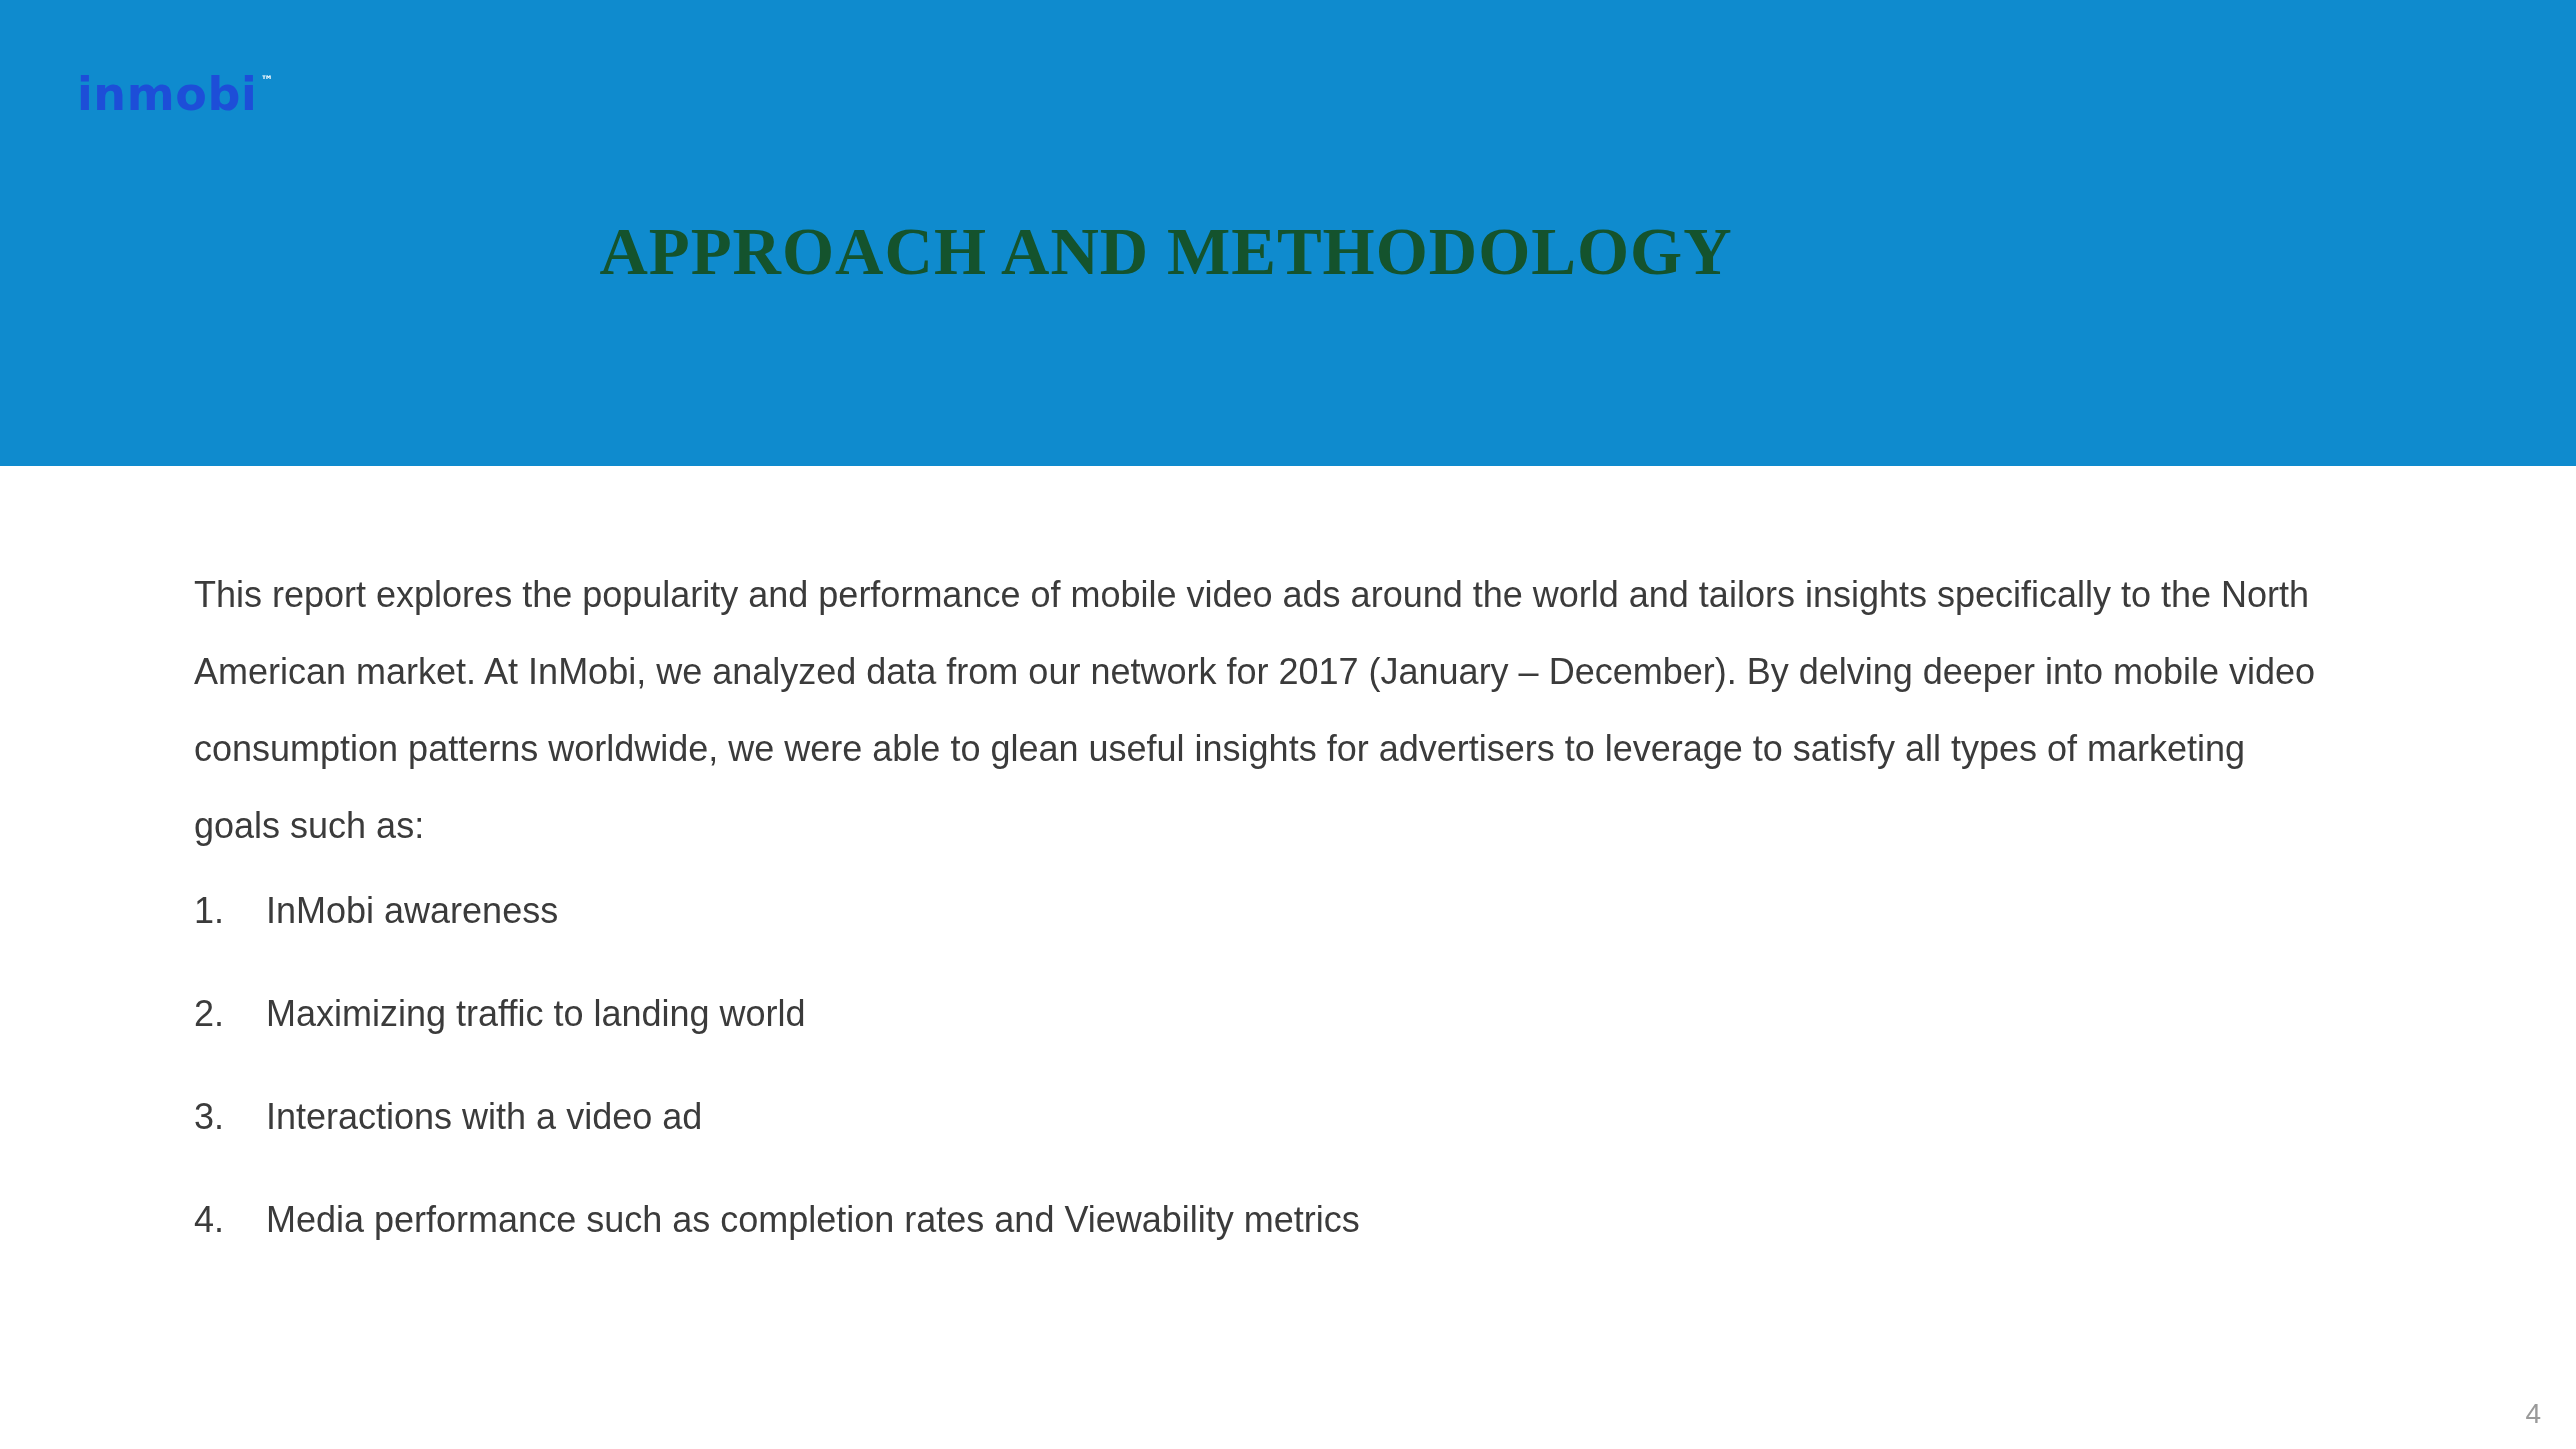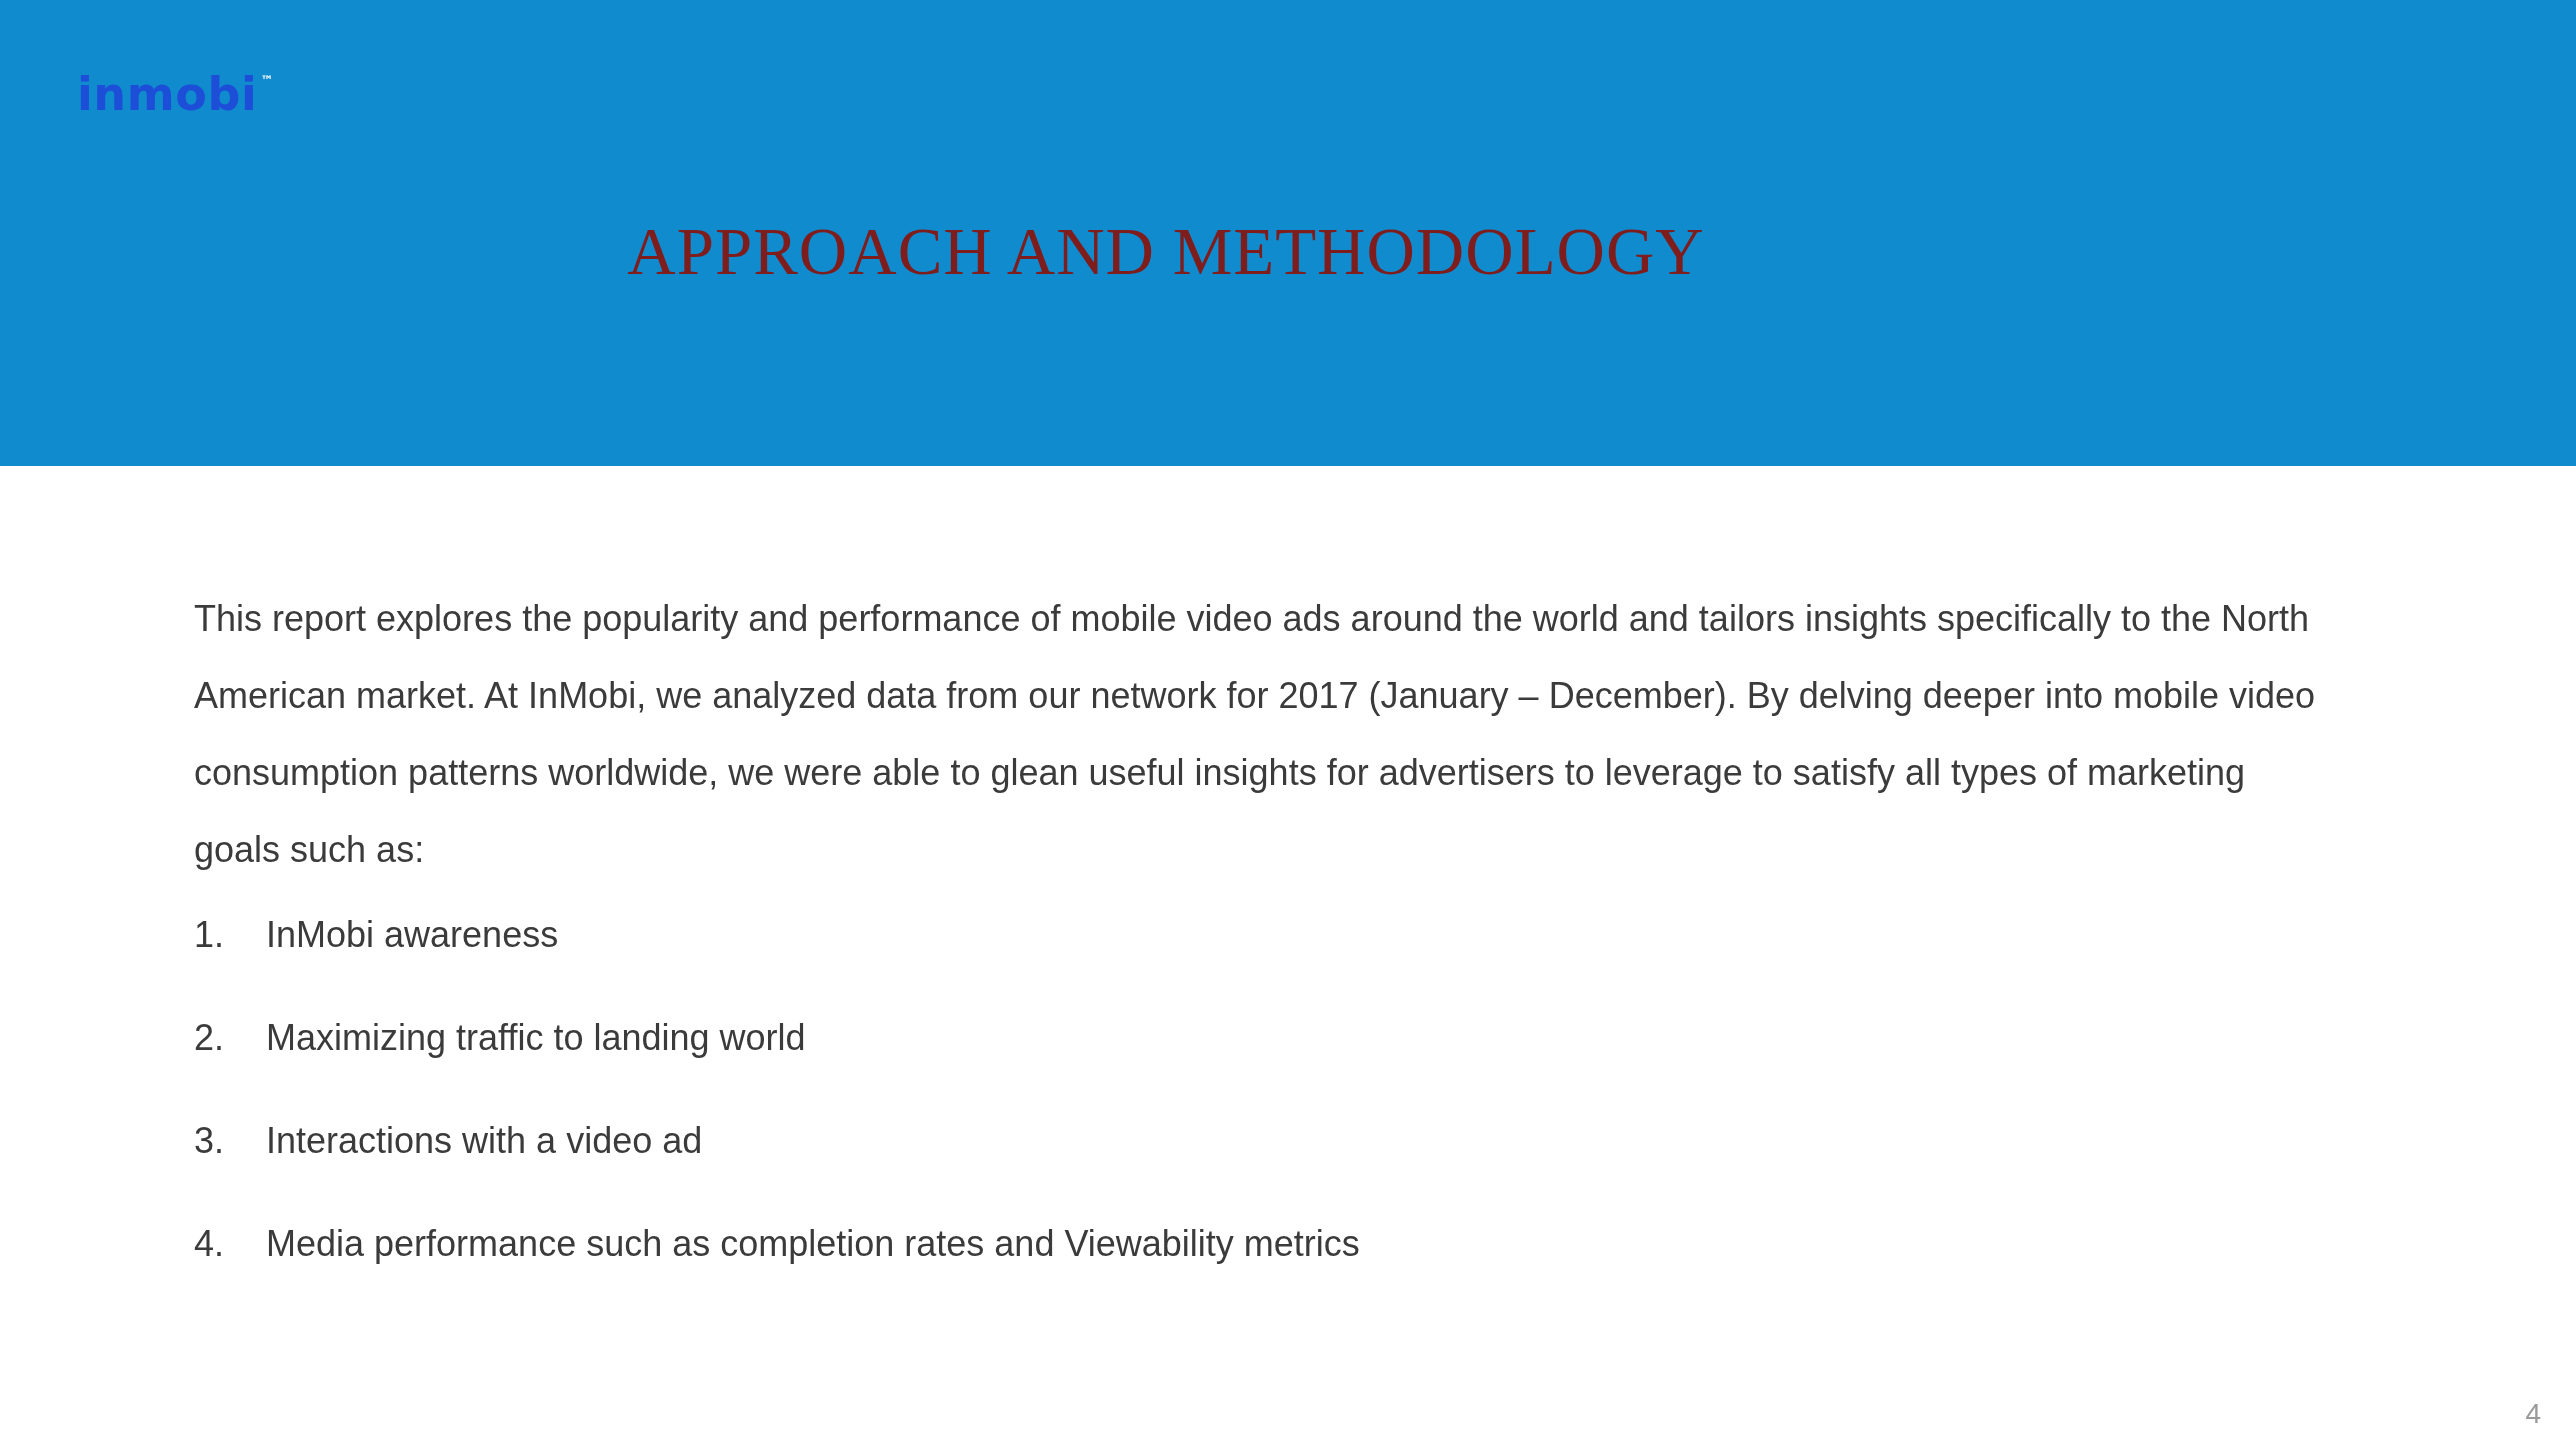--- a/index.html
+++ b/index.html
@@ -57,33 +57,33 @@
   }
 
   
   .slide-title {
     position: absolute;
     left: 0;
     top: 213px;
     width: 2332px;
     text-align: center;
     font-family: "Liberation Serif", "DejaVu Serif", serif;
-    font-weight: 400;
+    font-weight: 700;
     font-size: 67px;
     letter-spacing: 1px;
-    color: #7f1d1d;
+    color: #14532d;
     line-height: 1.15;
     white-space: nowrap;
   }
 
   
   .body-area {
     position: absolute;
     left: 194px;
-    top: 580px;
+    top: 556px;
     width: 2132px;
   }
 
   .paragraph {
     font-family: "Liberation Sans", sans-serif;
     font-size: 36px;
     line-height: 77px;
     color: #3B3B3B;
     margin: 0 0 22px 0;
     text-align: left;

